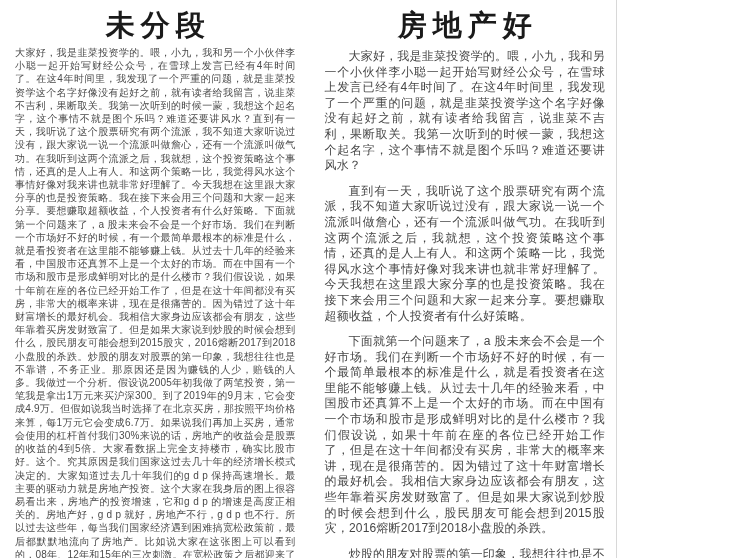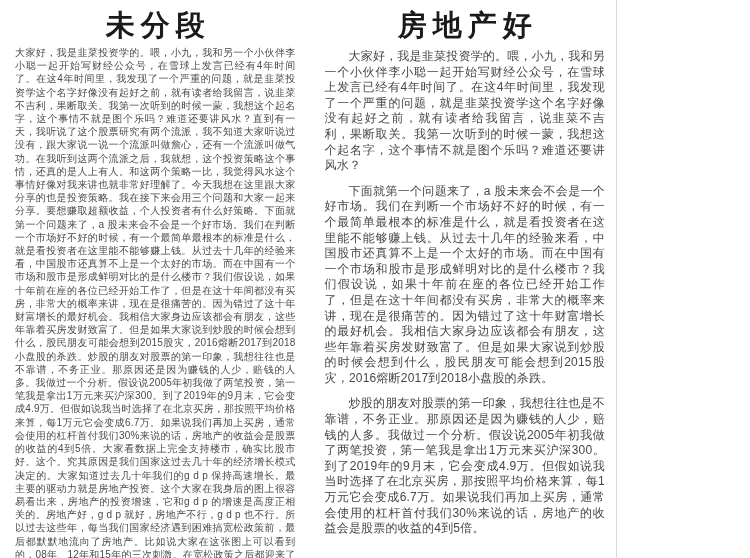--- a/index.html
+++ b/index.html
@@ -72,20 +72,21 @@
 
   <div class="col col-left">
     <h1 class="col-title">未分段</h1>
     <div class="left-text">大家好，我是韭菜投资学的。喂，小九，我和另一个小伙伴李小聪一起开始写财经公众号，在雪球上发言已经有4年时间了。在这4年时间里，我发现了一个严重的问题，就是韭菜投资学这个名字好像没有起好之前，就有读者给我留言，说韭菜不吉利，果断取关。我第一次听到的时候一蒙，我想这个起名字，这个事情不就是图个乐吗？难道还要讲风水？直到有一天，我听说了这个股票研究有两个流派，我不知道大家听说过没有，跟大家说一说一个流派叫做詹心，还有一个流派叫做气功。在我听到这两个流派之后，我就想，这个投资策略这个事情，还真的是人上有人。和这两个策略一比，我觉得风水这个事情好像对我来讲也就非常好理解了。今天我想在这里跟大家分享的也是投资策略。我在接下来会用三个问题和大家一起来分享。要想赚取超额收益，个人投资者有什么好策略。下面就第一个问题来了，a 股未来会不会是一个好市场。我们在判断一个市场好不好的时候，有一个最简单最根本的标准是什么，就是看投资者在这里能不能够赚上钱。从过去十几年的经验来看，中国股市还真算不上是一个太好的市场。而在中国有一个市场和股市是形成鲜明对比的是什么楼市？我们假设说，如果十年前在座的各位已经开始工作了，但是在这十年间都没有买房，非常大的概率来讲，现在是很痛苦的。因为错过了这十年财富增长的最好机会。我相信大家身边应该都会有朋友，这些年靠着买房发财致富了。但是如果大家说到炒股的时候会想到什么，股民朋友可能会想到2015股灾，2016熔断2017到2018小盘股的杀跌。炒股的朋友对股票的第一印象，我想往往也是不靠谱，不务正业。那原因还是因为赚钱的人少，赔钱的人多。我做过一个分析。假设说2005年初我做了两笔投资，第一笔我是拿出1万元来买沪深300。到了2019年的9月末，它会变成4.9万。但假如说我当时选择了在北京买房，那按照平均价格来算，每1万元它会变成6.7万。如果说我们再加上买房，通常会使用的杠杆首付我们30%来说的话，房地产的收益会是股票的收益的4到5倍。大家看数据上完全支持楼市，确实比股市好。这个。究其原因是我们国家这过去几十年的经济增长模式决定的。大家知道过去几十年我们的g d p 保持高速增长。最主要的驱动力就是房地产投资。这个大家在我身后的图上很容易看出来，房地产的投资增速，它和g d p 的增速是高度正相关的。房地产好，g d p 就好，房地产不行，g d p 也不行。所以过去这些年，每当我们国家经济遇到困难搞宽松政策前，最后都默默地流向了房地产。比如说大家在这张图上可以看到的，08年、12年和15年的三次刺激。在宽松政策之后都迎来了房地产投资增速的大幅反弹。但是如果有印象的话，应该也能回忆起来，同期房价也有一个明显的上涨。这个背后有很多的原因，比如说我们国家正好处在高速城镇化的阶段，大家确实有买房的需求。再比如说房地产可以带动很多上游的产业，又比较容易的使用杠杆。而且地方政府也确确实实他需要卖地的收入。所以从过去的经验来说，发展房地产就是一个多快好省，各方都赢的方法。所以说过去10年房地产才是中国经济增长的核心。谁买了房，谁就拥抱了这个核心，自然就会有报了。我们说，过去股市不如楼市，那未来我个人认为一定会发生变化。房地产它不是永东姬。大家在这张图上也可以看出来。08年、12年和15年的三次刺激刺激效果，他是一次比一次弱。为什么我们说房价越来越高，债务的杠杆也就越来越高。但是一个居民，他对于房价的承受是有上限的一个经济体，他对于债务的承载</div>
   </div>
 
   <div class="col col-right">
     <h1 class="col-title">房地产好</h1>
     <div class="right-paras">
       <p>大家好，我是韭菜投资学的。喂，小九，我和另一个小伙伴李小聪一起开始写财经公众号，在雪球上发言已经有4年时间了。在这4年时间里，我发现了一个严重的问题，就是韭菜投资学这个名字好像没有起好之前，就有读者给我留言，说韭菜不吉利，果断取关。我第一次听到的时候一蒙，我想这个起名字，这个事情不就是图个乐吗？难道还要讲风水？</p>
+      <p>直到有一天，我听说了这个股票研究有两个流派，我不知道大家听说过没有，跟大家说一说一个流派叫做詹心，还有一个流派叫做气功。在我听到这两个流派之后，我就想，这个投资策略这个事情，还真的是人上有人。和这两个策略一比，我觉得风水这个事情好像对我来讲也就非常好理解了。今天我想在这里跟大家分享的也是投资策略。我在接下来会用三个问题和大家一起来分享。要想赚取超额收益，个人投资者有什么好策略。</p>
       <p>下面就第一个问题来了，a 股未来会不会是一个好市场。我们在判断一个市场好不好的时候，有一个最简单最根本的标准是什么，就是看投资者在这里能不能够赚上钱。从过去十几年的经验来看，中国股市还真算不上是一个太好的市场。而在中国有一个市场和股市是形成鲜明对比的是什么楼市？我们假设说，如果十年前在座的各位已经开始工作了，但是在这十年间都没有买房，非常大的概率来讲，现在是很痛苦的。因为错过了这十年财富增长的最好机会。我相信大家身边应该都会有朋友，这些年靠着买房发财致富了。但是如果大家说到炒股的时候会想到什么，股民朋友可能会想到2015股灾，2016熔断2017到2018小盘股的杀跌。</p>
       <p>炒股的朋友对股票的第一印象，我想往往也是不靠谱，不务正业。那原因还是因为赚钱的人少，赔钱的人多。我做过一个分析。假设说2005年初我做了两笔投资，第一笔我是拿出1万元来买沪深300。到了2019年的9月末，它会变成4.9万。但假如说我当时选择了在北京买房，那按照平均价格来算，每1万元它会变成6.7万。如果说我们再加上买房，通常会使用的杠杆首付我们30%来说的话，房地产的收益会是股票的收益的4到5倍。</p>
 
     </div>
   </div>
 
   <div class="edge-line"></div>
 
 </div>
 

